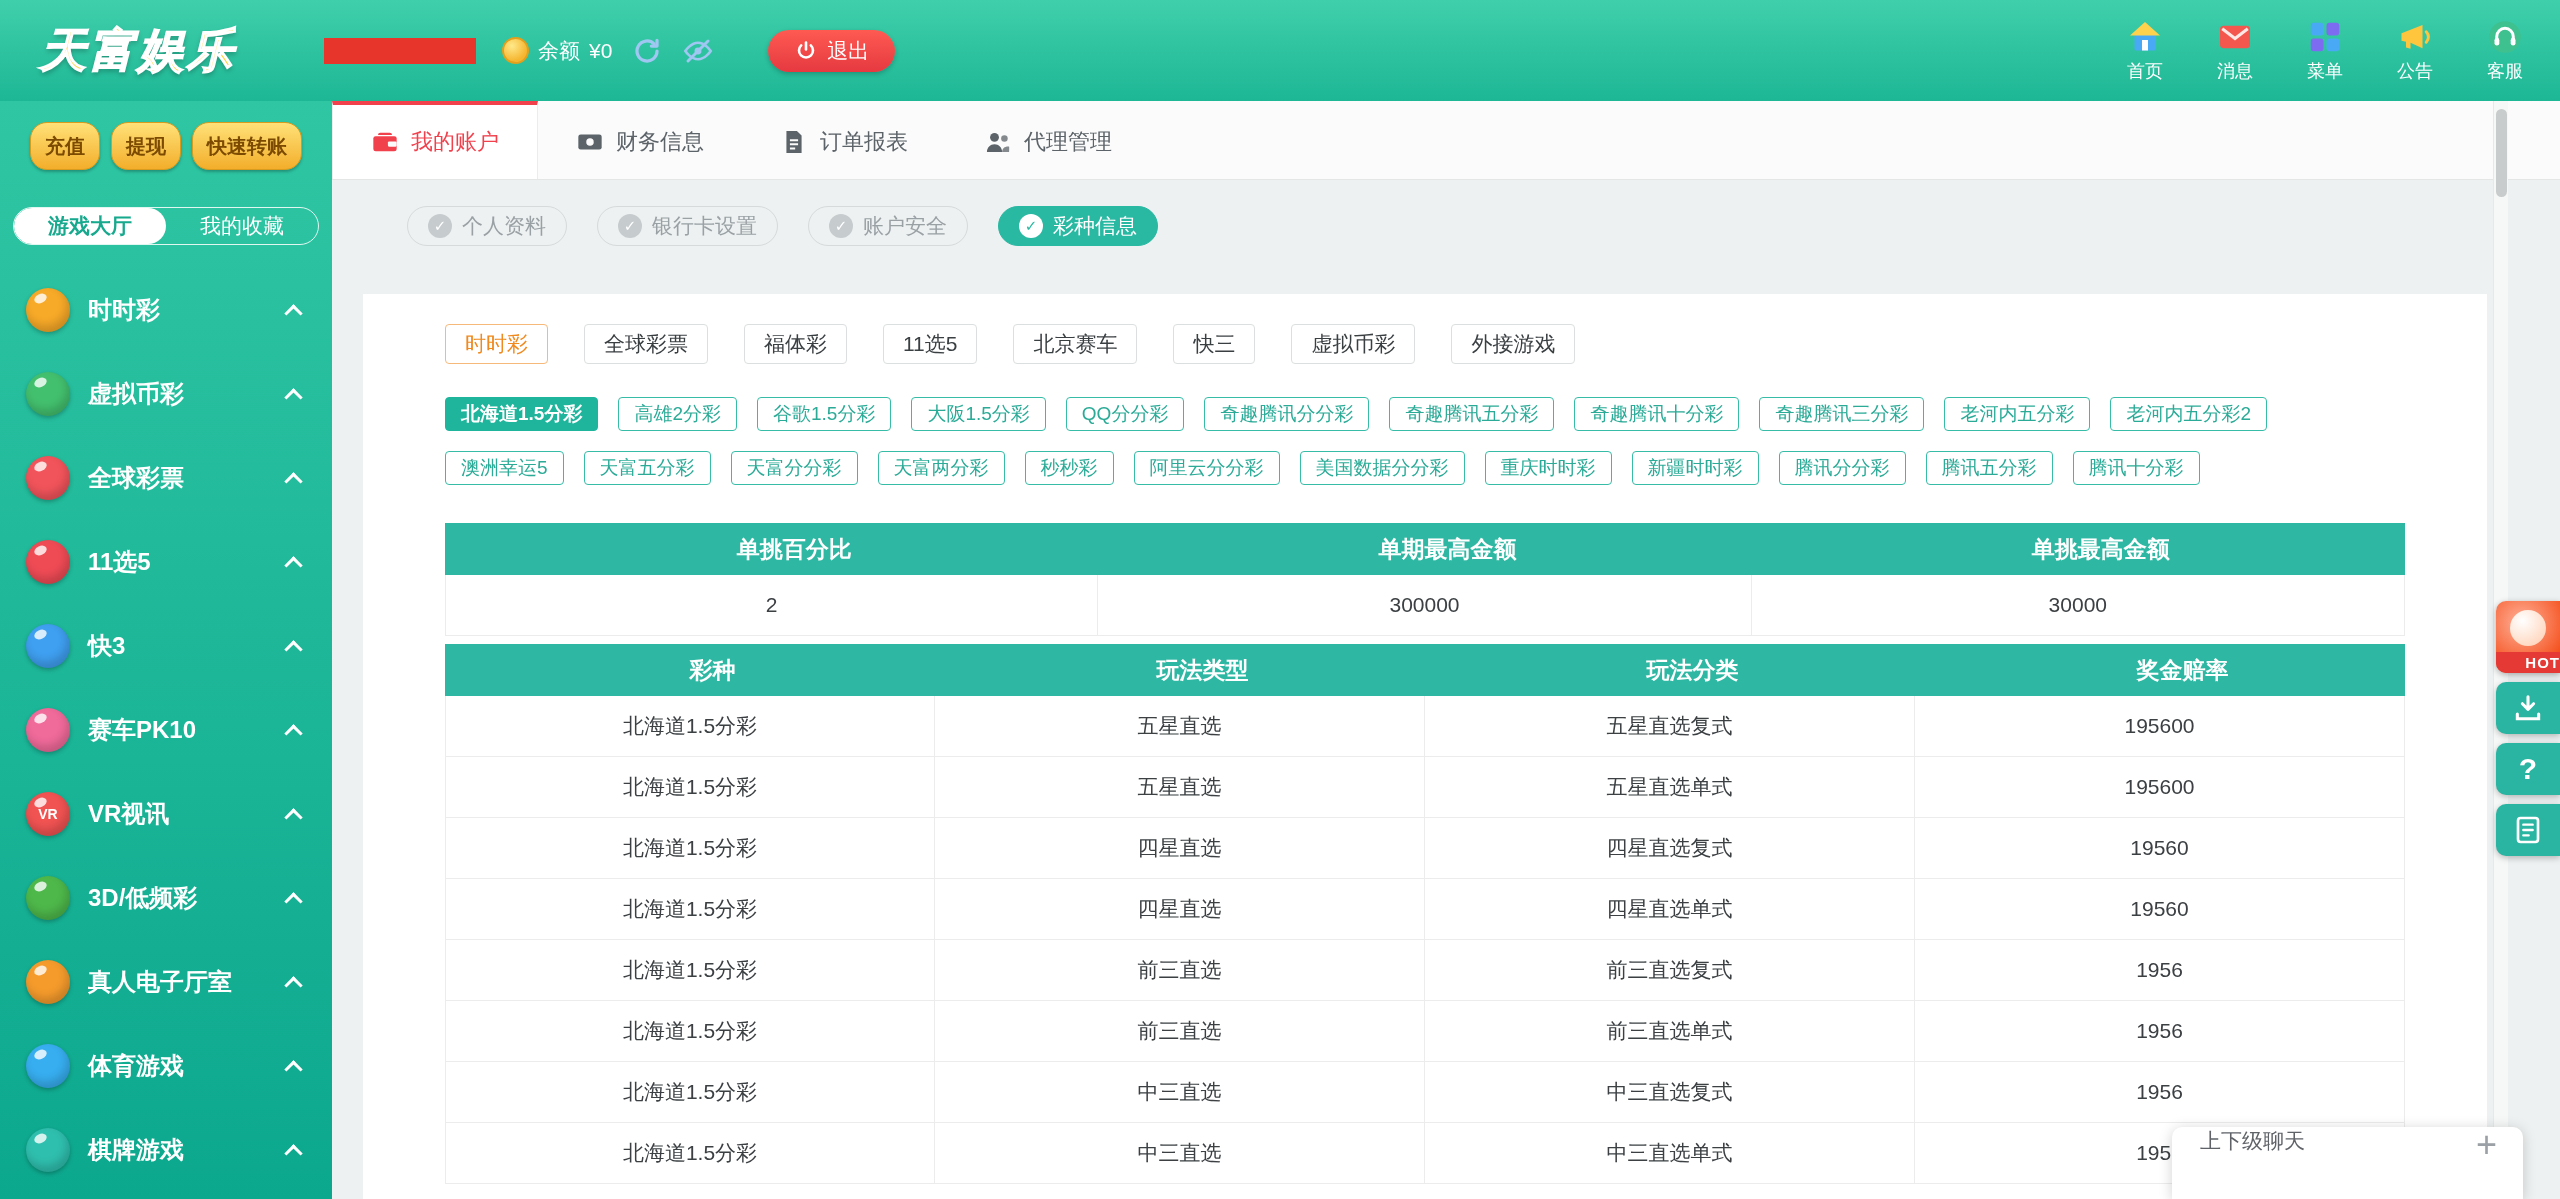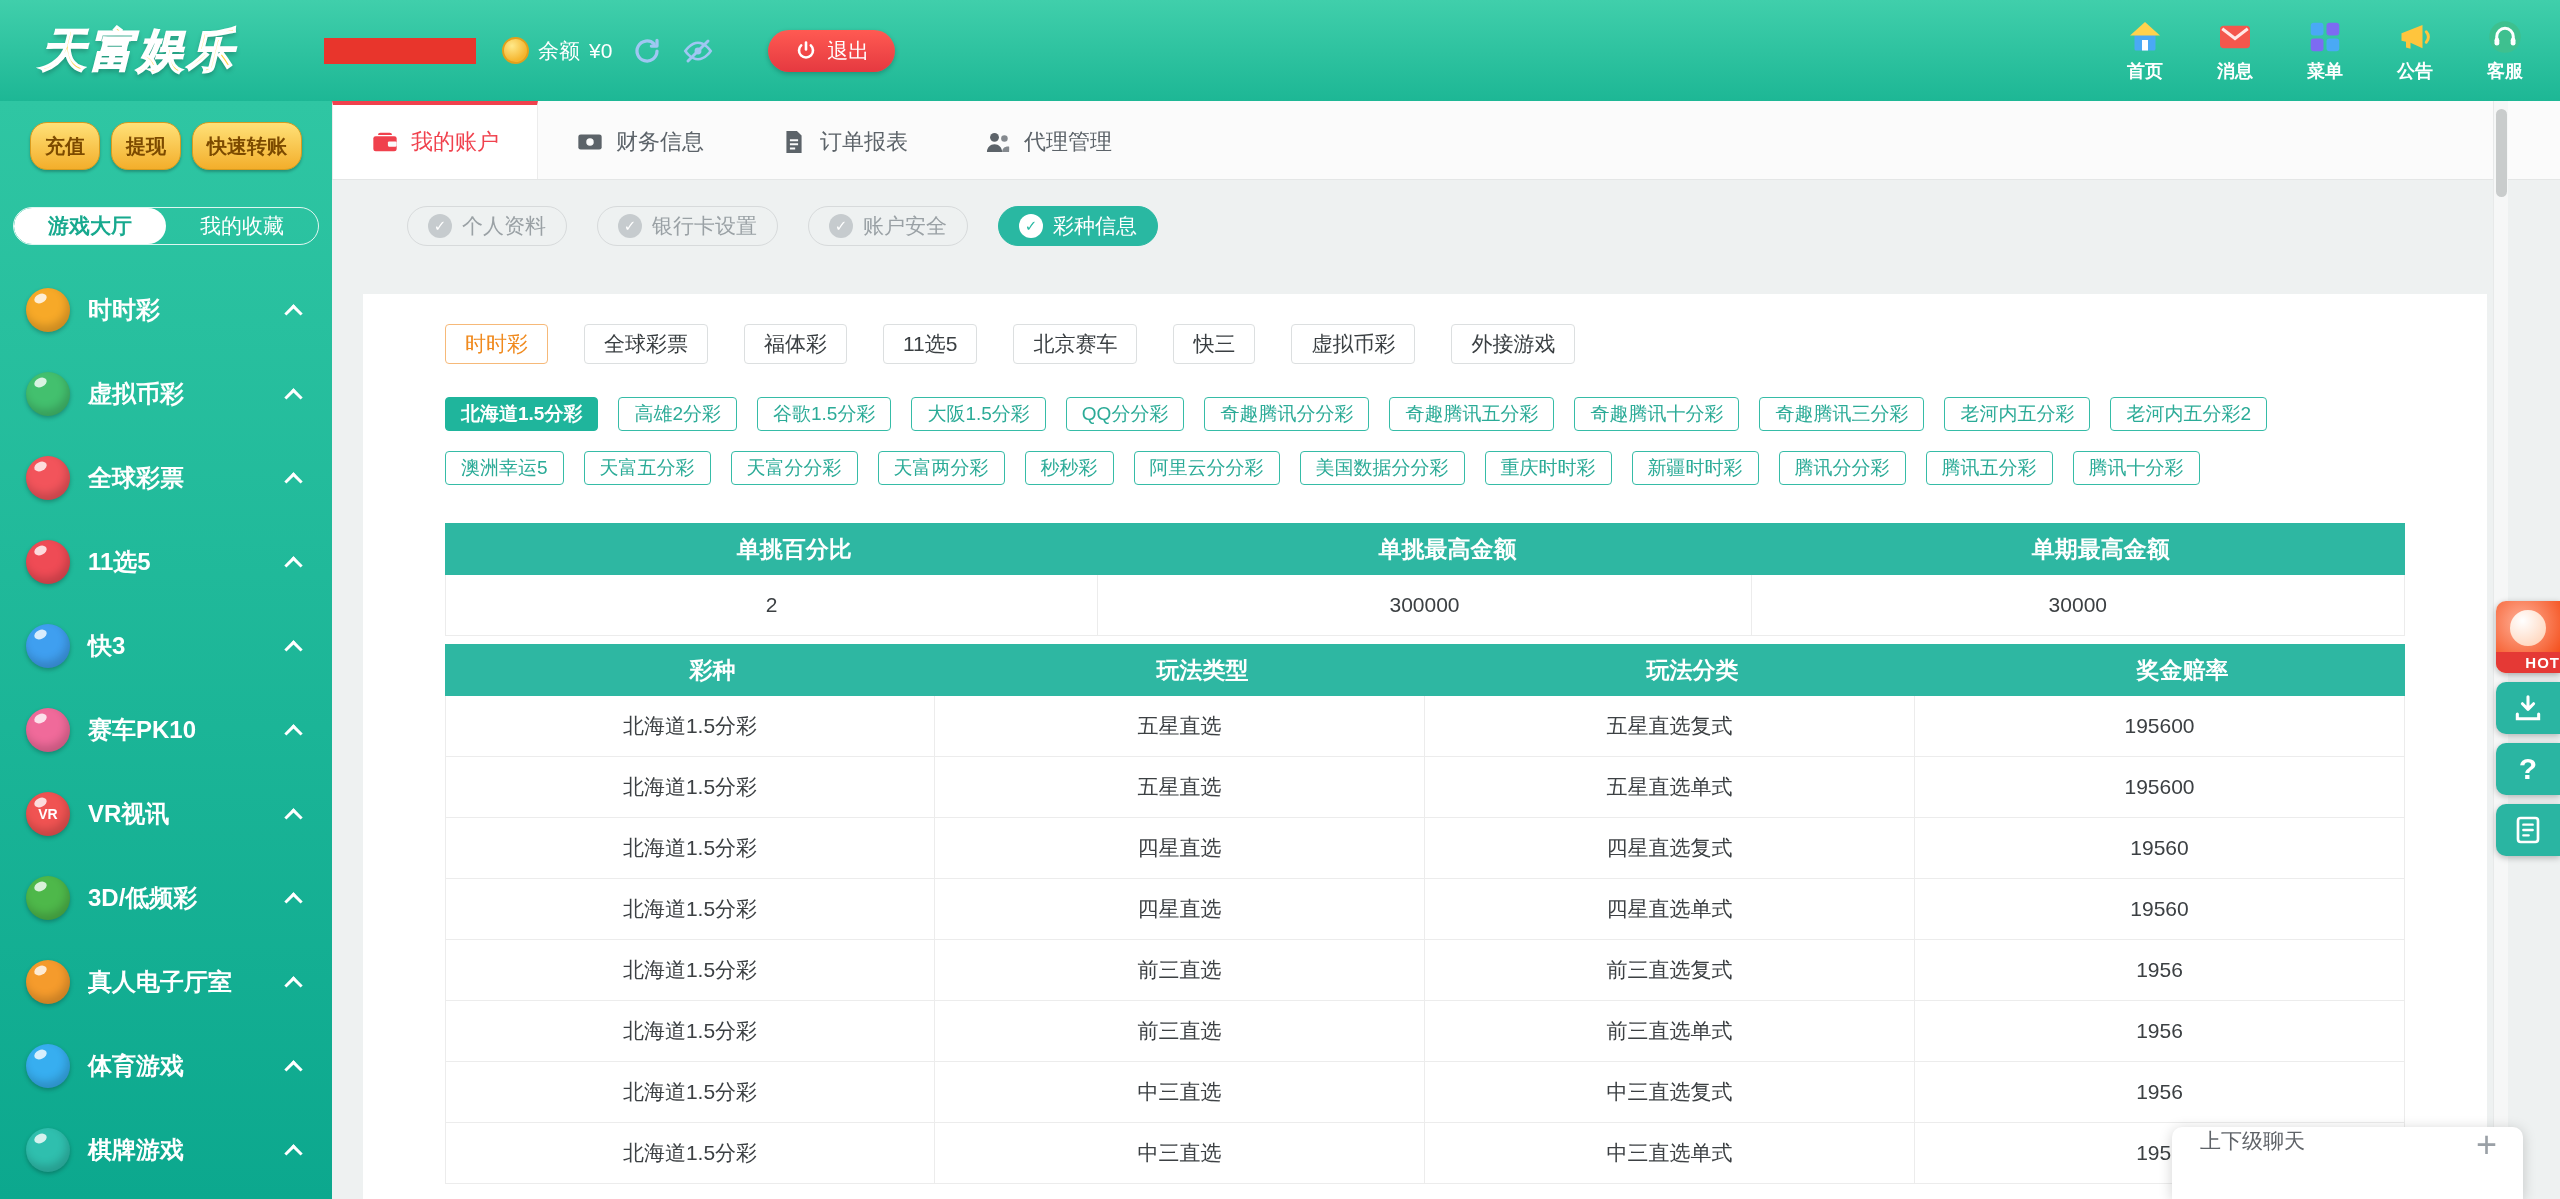--- a/index.html
+++ b/index.html
@@ -31,21 +31,21 @@
   .bal-label, .bal-value { color:#fff; font-size:21px; margin-left:9px; white-space:nowrap; }
   .icon-btn { margin-left:20px; display:flex; align-items:center; cursor:pointer; }
   .logout {
     margin-left:54px; display:flex; align-items:center; gap:9px;
     height:42px; padding:0 26px; border:none; border-radius:21px;
     background: linear-gradient(180deg,#ff5a52,#e53940);
     color:#fff; font-size:21px; cursor:pointer; box-shadow:0 2px 5px rgba(0,0,0,.22);
     font-family:inherit;
   }
   .top-nav { margin-left:auto; margin-right:22px; display:flex; gap:24px; }
-  .nav-item { display:flex; flex-direction:column; align-items:center; gap:3px; color:#fff; font-size:18px; cursor:pointer; width:66px;font-weight:bold; }
+  .nav-item { display:flex; flex-direction:column; align-items:center; gap:3px; color:#fff; font-size:18px; cursor:pointer; width:66px; }
   .nav-ico { width:38px; height:38px; display:flex; align-items:center; justify-content:center; }
   .nav-ico svg { width:36px; height:36px; }
 
   
   .sidebar {
     position:absolute; top:101px; left:0; bottom:0; width:332px;
     background: linear-gradient(180deg,#2fc6a3,#0ca88e); z-index:20; overflow:hidden;
   }
   .actions { display:flex; gap:11px; justify-content:center; margin-top:21px; padding:0 10px; }
   .action-btn {
@@ -439,22 +439,22 @@
         <button class="lot">新疆时时彩</button>
         <button class="lot">腾讯分分彩</button>
         <button class="lot">腾讯五分彩</button>
         <button class="lot">腾讯十分彩</button>
       </div>
 
     <div class="table limits">
       <div class="thead">
 
       <div class="th">单挑百分比</div>
+          <div class="th">单期最高金额</div>
           <div class="th">单挑最高金额</div>
-          <div class="th">单期最高金额</div>
         </div>
       <div>
 
       <div class="tr">
           <div class="td">2</div>
           <div class="td">300000</div>
           <div class="td">30000</div>
         </div>
         </div>
     </div>

